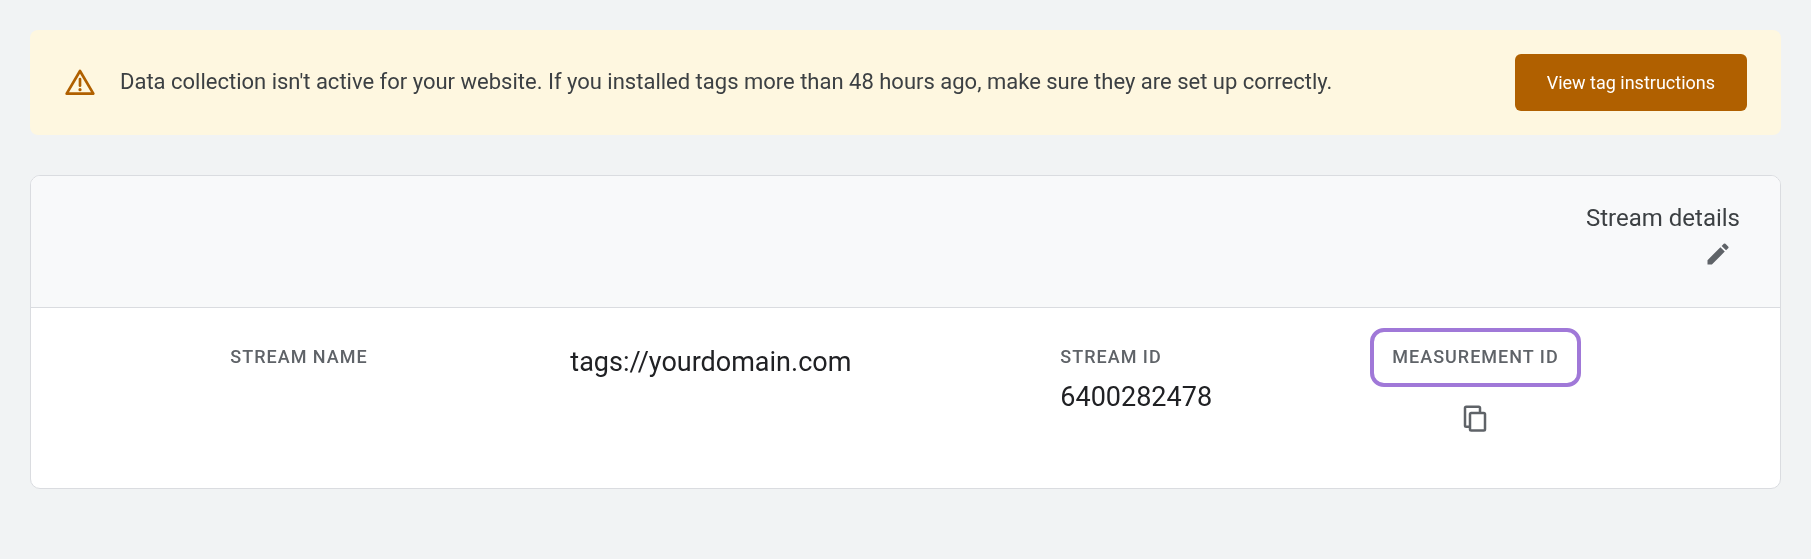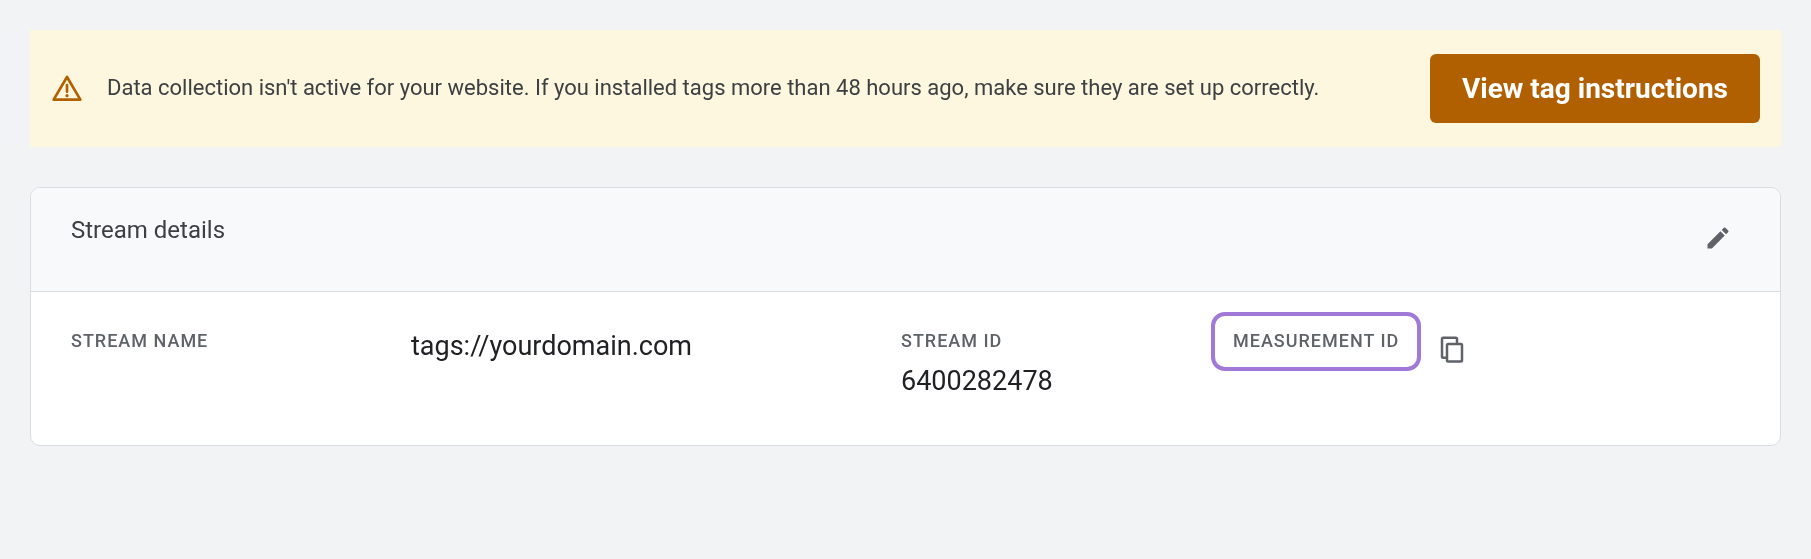--- a/index.html
+++ b/index.html
@@ -5,22 +5,22 @@
   * { box-sizing: border-box; margin: 0; padding: 0; }
   body {
     background: #f1f3f4;
     font-family: 'Google Sans', Roboto, Arial, sans-serif;
     padding: 30px;
     color: #202124;
   }
 
   .alert-banner {
     background: #fef7e0;
-    border-radius: 0;
-    padding: 24px 21px;
+    border-radius: 8px;
+    padding: 24px 34px;
     display: flex;
     align-items: center;
     gap: 24px;
     margin-bottom: 40px;
   }
   .alert-icon {
     flex-shrink: 0;
     width: 32px;
     height: 32px;
     display: flex;
@@ -36,40 +36,41 @@
     font-size: 22px;
     line-height: 1.55;
     color: #3c4043;
   }
   .alert-button {
     background: #b06000;
     color: #fff;
     border: none;
     border-radius: 6px;
     padding: 18px 32px;
-    font-size: 28px;
-    font-weight: 700;
+    font-size: 18px;
+    font-weight: 400;
     cursor: pointer;
     flex-shrink: 0;
     font-family: inherit;
   }
 
   .card {
     background: #fff;
     border: 1px solid #dadce0;
     border-radius: 10px;
     overflow: hidden;
   }
   .card-header {
     background: #f8f9fa;
     border-bottom: 1px solid #dadce0;
     padding: 28px 40px;
     display: flex;
-    align-items: flex-start;
+    align-items: flex-end;
     justify-content: space-between;
+    flex-direction: column;
   }
   .card-title {
     font-size: 24px;
     color: #3c4043;
     font-weight: 400;
   }
   .edit-btn {
     background: none;
     border: none;
     cursor: pointer;
@@ -82,20 +83,21 @@
     width: 28px;
     height: 28px;
     fill: #5f6368;
   }
 
   .card-body {
     padding: 38px 40px 48px 40px;
     display: flex;
     gap: 60px;
     align-items: flex-start;
+    justify-content: center;
   }
   .field {
     display: flex;
     flex-direction: column;
     gap: 14px;
   }
   .field-label {
     font-size: 18px;
     letter-spacing: 1px;
     color: #5f6368;
@@ -103,21 +105,21 @@
   }
   .field-value {
     font-size: 27px;
     color: #202124;
     white-space: nowrap;
   }
 
   .f-name  { flex: 0 0 280px; }
   .f-url   { flex: 0 0 430px; }
   .f-id    { flex: 0 0 250px; }
-  .f-meas  { flex: 0 0 auto; display:flex; flex-direction:row; align-items:center; gap:12px;}
+  .f-meas  { flex: 0 0 auto; display:flex; flex-direction:column; align-items:center; gap:12px;}
 
   .meas-box {
     border: 4px solid #a078d8;
     border-radius: 14px;
     padding: 14px 18px 16px 18px;
     display: flex;
     flex-direction: column;
     gap: 14px;
     margin-top: -18px;
   }

